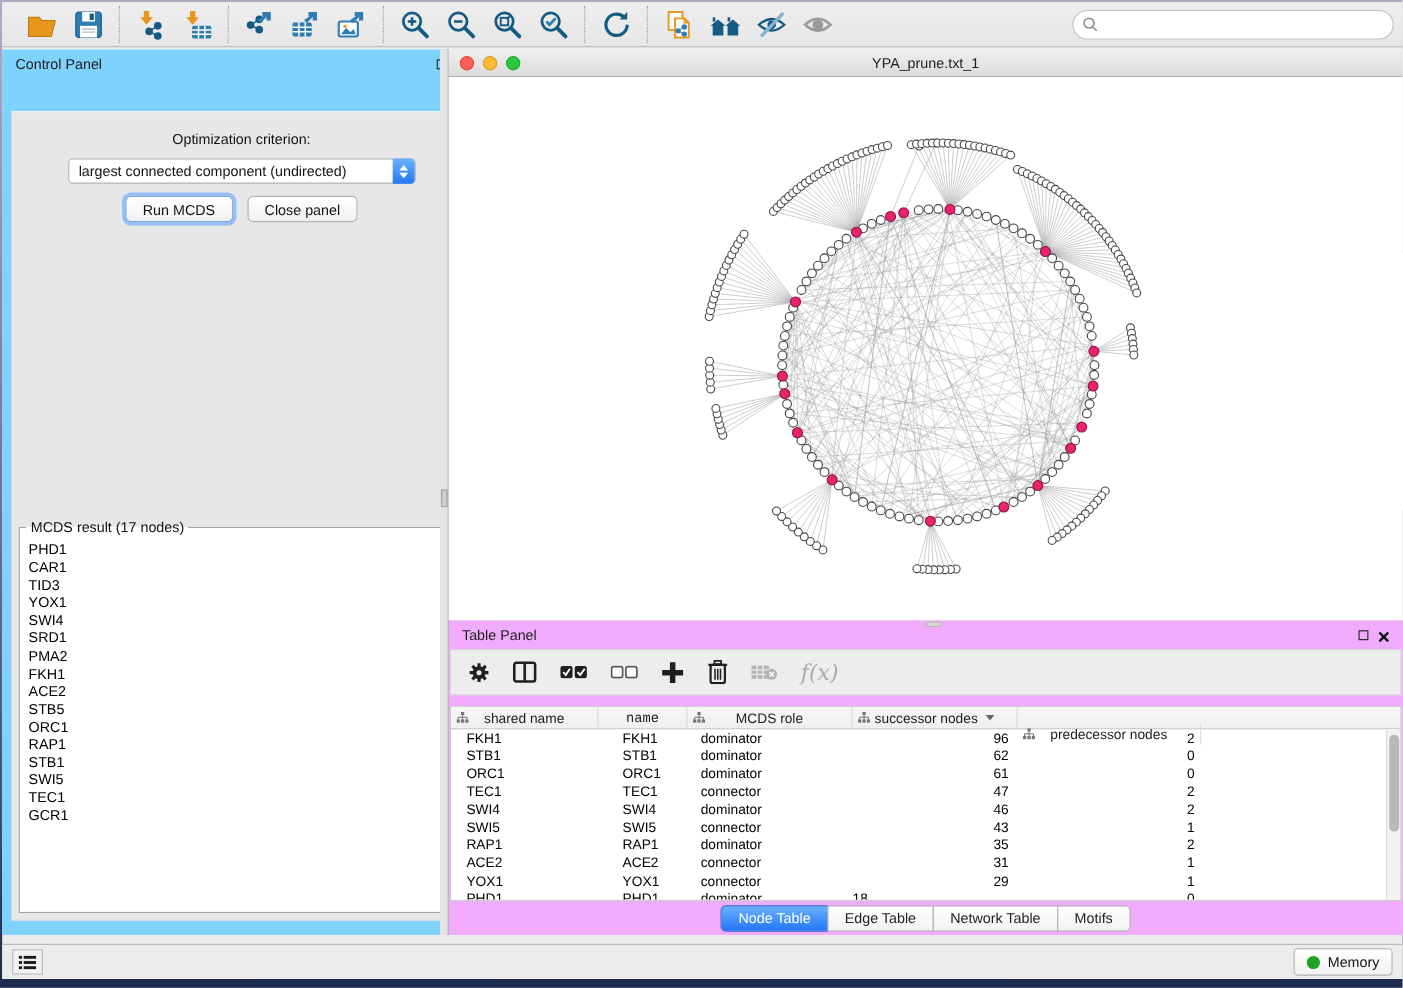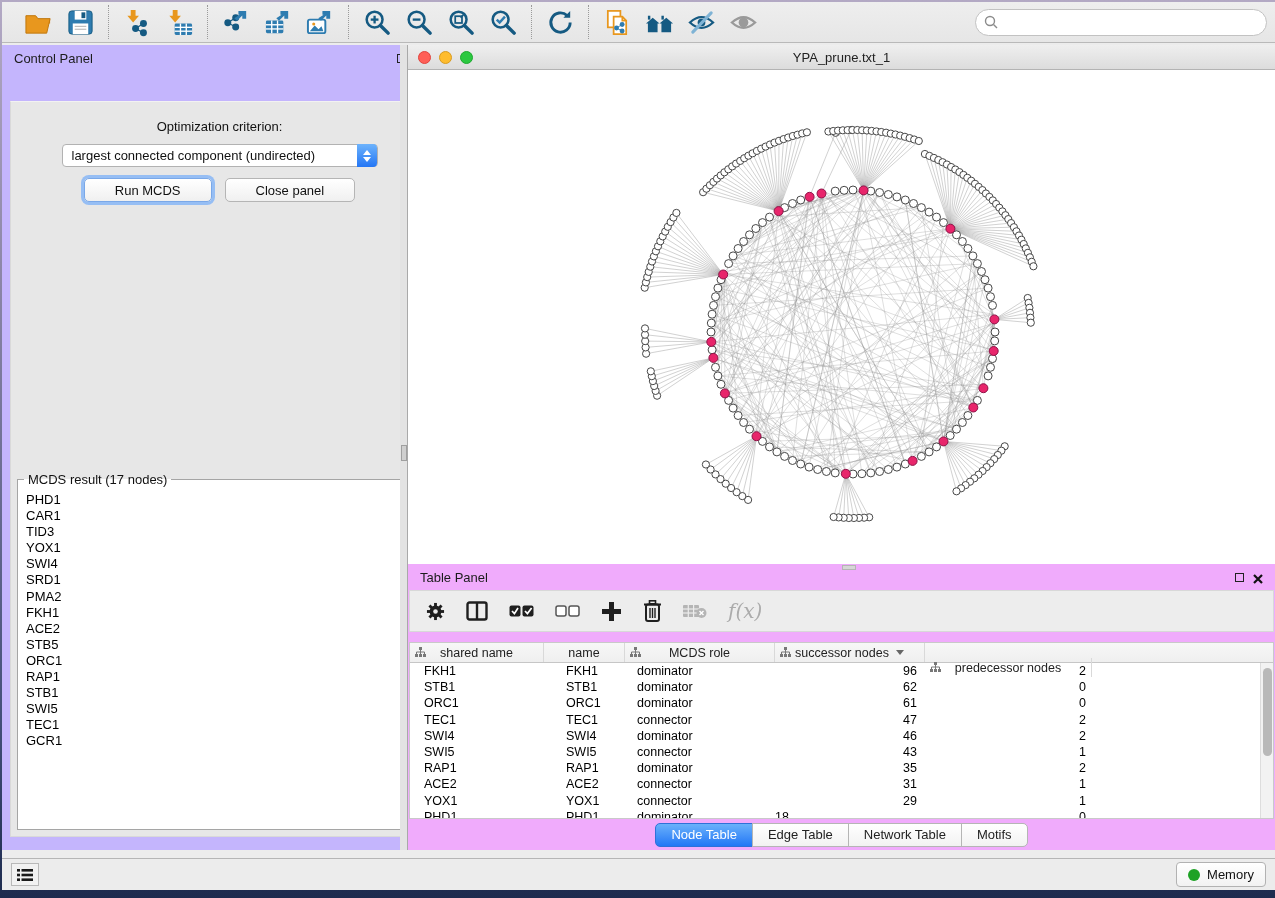--- a/index.html
+++ b/index.html
@@ -11,39 +11,39 @@
   .toolbar { position:absolute; top:0; left:0; right:0; height:41px; background:linear-gradient(#eeeeee,#e6e6e6); border-bottom:1px solid #b9b9b9; display:flex; align-items:center; padding:0 8px; }
   .tb-group { display:flex; align-items:center; gap:6px; padding:0 10px; }
   .tb-group + .tb-group { border-left:1px dotted #9a9a9a; }
   .tb-btn { width:36px; height:34px; display:flex; align-items:center; justify-content:center; cursor:default; }
   .tb-btn svg { width:29px; height:29px; }
   .search-wrap { margin-left:auto; position:relative; }
   .search-wrap input { width:292px; height:27px; border:1px solid #c2c2c2; border-radius:14px; background:#fff; padding:0 10px 0 28px; font-size:13px; outline:none; }
   .search-wrap .mag { position:absolute; left:9px; top:6px; }
 
   
-  .control-panel { position:absolute; top:43px; left:0; width:436px; bottom:40px; background:#c4b5fd; border-right:1px solid #a9a9a9; }
+  .control-panel { position:absolute; top:43px; left:0; width:436px; bottom:40px; background:#7dd3fc; border-right:1px solid #a9a9a9; }
   .cp-header { height:27px; display:flex; align-items:center; padding:0 12px; font-size:13px; color:#1c1c1c; }
   .win-btns { margin-left:auto; display:flex; align-items:center; gap:9px; }
   .float-btn { width:9px; height:9px; border:1.5px solid #222; background:transparent; display:inline-block; }
   .close-x { width:10px; height:10px; display:inline-block; }
   .cp-tabs { height:26px; display:flex; justify-content:center; align-items:flex-end; }
   .seg { display:inline-flex; }
   .seg .tab { font-size:13px; padding:3px 15px 4px; background:linear-gradient(#ffffff,#f2f2f2); border:1px solid #b5b5b5; margin-left:-1px; color:#222; cursor:default; }
   .seg .tab:first-child { border-radius:5px 0 0 5px; margin-left:0; }
   .seg .tab:last-child { border-radius:0 5px 5px 0; }
   .seg .tab.selected { background:linear-gradient(#6ab1fb,#2377f6); border-color:#2f71d8; color:#fff; }
   .cp-content { position:absolute; top:56px; left:8px; right:8px; bottom:13px; background:#e7e7e7; border:1px solid #d9d9d9; border-top-color:#f2f2f2; }
   .opt-label { text-align:center; font-size:13px; margin-top:17px; color:#111; }
   .select-box { position:relative; margin:10px auto 0; width:316px; height:23px; background:#fff; border:1px solid #b2b2b2; border-radius:4px; font-size:13px; line-height:21px; padding-left:9px; color:#111; }
   .select-box .stepper { position:absolute; right:0; top:-1px; width:20px; height:23px; border-radius:0 4px 4px 0; background:linear-gradient(#6db3fc,#2476f5); display:flex; flex-direction:column; align-items:center; justify-content:center; gap:2px; }
   .arr-up { width:0;height:0;border-left:4px solid transparent;border-right:4px solid transparent;border-bottom:5px solid #fff; }
   .arr-dn { width:0;height:0;border-left:4px solid transparent;border-right:4px solid transparent;border-top:5px solid #fff; }
   .btn-row { display:flex; justify-content:center; gap:13px; margin-top:11px; }
-  .mac-btn { font-size:13px; height:24px; padding:0 30px; background:linear-gradient(#ffffff,#f0f0f0); border:1px solid #b5b5b5; border-radius:5px; color:#111; cursor:default; }
+  .mac-btn { font-size:13px; height:24px; padding:0 15px; background:linear-gradient(#ffffff,#f0f0f0); border:1px solid #b5b5b5; border-radius:5px; color:#111; cursor:default; }
   .mac-btn.focused { box-shadow:0 0 0 3px rgba(106,168,250,.65); border-color:#7aa8e8; }
   .result-box { position:absolute; left:6px; right:8px; bottom:6px; top:370px; border:1px solid #a5a5a5; background:#fff; }
   .result-box legend { font-size:13px; color:#111; margin-left:6px; padding:0 4px; }
   .result-list { position:absolute; top:2px; left:0; right:13px; bottom:1px; overflow:hidden; padding:3px 0 0 8px; font-size:13px; line-height:16.1px; color:#000; }
   .result-scroll { position:absolute; top:1px; right:1px; bottom:1px; width:12px; background:#fafafa; border-left:1px solid #e4e4e4; }
 
   
   .v-split { position:absolute; top:43px; left:398px; width:8px; bottom:40px; background:#e3e3e3; border-right:1px solid #a9a9a9; }
   .v-split .grip { position:absolute; top:400px; left:1px; width:6px; height:16px; background:#cfcfcf; border:1px solid #9f9f9f; }
 
@@ -1041,21 +1041,21 @@
                 </g>
                 <g stroke="#777" stroke-width="1">
                   <line x1="5.5" y1="3" x2="5.5" y2="7"></line>
                   <line x1="1.5" y1="5" x2="9.5" y2="5"></line>
                   <line x1="1.5" y1="5" x2="1.5" y2="7"></line>
                   <line x1="9.5" y1="5" x2="9.5" y2="7"></line>
                 </g>
               </svg></span>
             <span>shared name</span>
           </div>
-          <div class="th" style="width: 81px;">
+          <div class="th" style="width: 81px; font-family: Liberation Mono, monospace;">
             <span>name</span>
           </div>
           <div class="th" style="width: 150px;">
             <span class="hier"><svg width="11" height="11" viewBox="0 0 11 11">
                 <g fill="#777">
                   <rect x="4" y="0" width="3" height="3"></rect>
                   <rect x="0" y="7" width="3" height="3"></rect>
                   <rect x="4" y="7" width="3" height="3"></rect>
                   <rect x="8" y="7" width="3" height="3"></rect>
                 </g>

